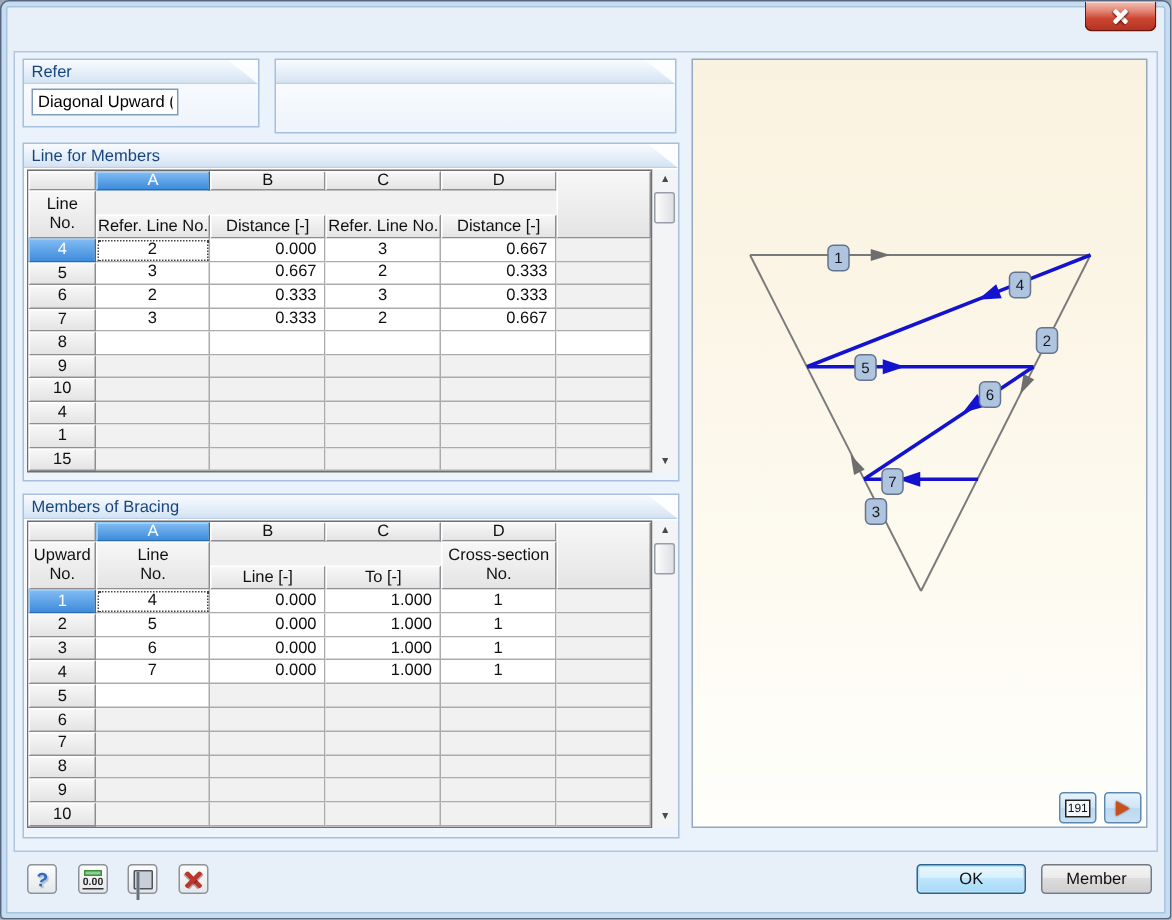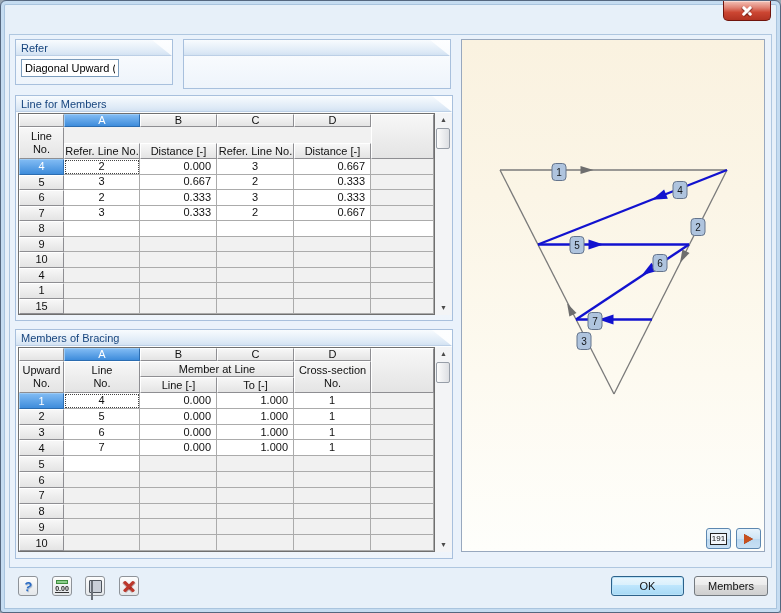--- a/index.html
+++ b/index.html
@@ -227,21 +227,20 @@
         <div class="hc" style="grid-area: 1 / 1;"></div>
         <div class="hc sel" style="grid-area: 1 / 2;">A</div>
         <div class="hc" style="grid-area: 1 / 3;">B</div>
         <div class="hc" style="grid-area: 1 / 4;">C</div>
         <div class="hc" style="grid-area: 1 / 5;">D</div>
         <div class="hc" style="grid-area: 1 / 6 / span 3;"></div>
         <div class="hc" style="grid-area: 2 / 1 / span 2;">Upward
 No.</div>
         <div class="hc" style="grid-area: 2 / 2 / span 2;">Line
 No.</div>
-        <div class="hc" style="grid-area: 2 / 3 / auto / span 2;">Member at Line</div>
         <div class="hc" style="grid-area: 2 / 5 / span 2;">Cross-section
 No.</div>
         <div class="hc" style="grid-area: 3 / 3;">Line [-]</div>
         <div class="hc" style="grid-area: 3 / 4;">To [-]</div>
         <div class="rh sel" style="grid-area: 4 / 1;">1</div>
         <div class="dc center white focus" style="grid-area: 4 / 2;">4</div>
         <div class="dc right white" style="grid-area: 4 / 3;">0.000</div>
         <div class="dc right white" style="grid-area: 4 / 4;">1.000</div>
         <div class="dc center white" style="grid-area: 4 / 5;">1</div>
         <div class="xc" style="grid-area: 4 / 6;"></div>
@@ -361,15 +360,15 @@
     </span>
   </div>
   <div class="tbtn b-del">
     <span class="del-glyph">
         <i></i>
         <i></i>
       </span>
   </div>
 
   <div class="btn btn-ok">OK</div>
-  <div class="btn btn-cancel">Members</div>
+  <div class="btn btn-cancel">Member</div>
 
 </div>
 
 </body></html>

